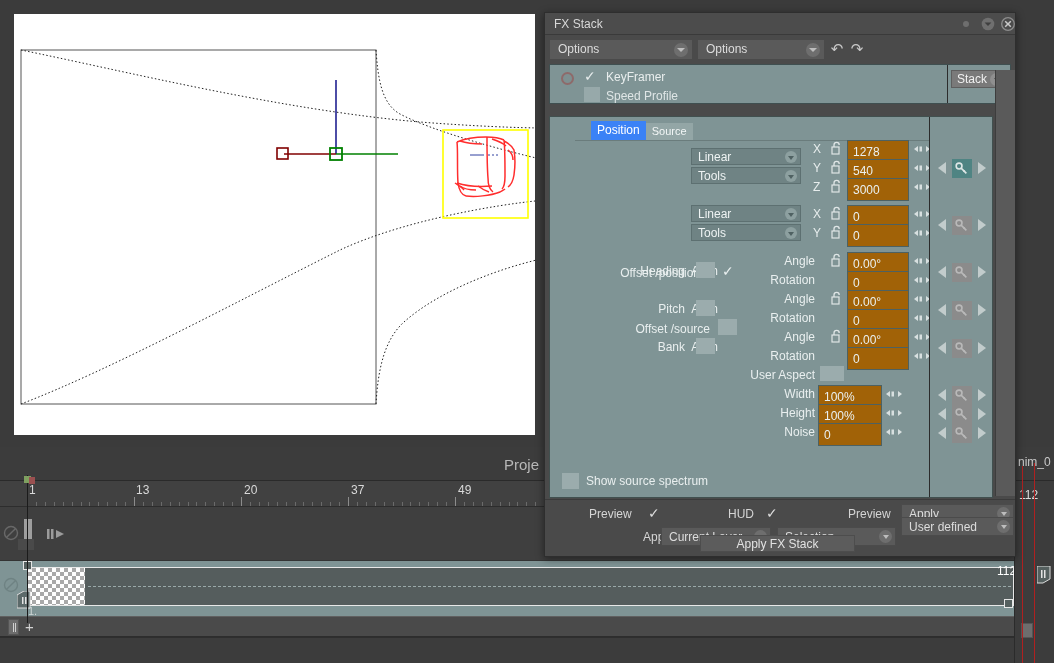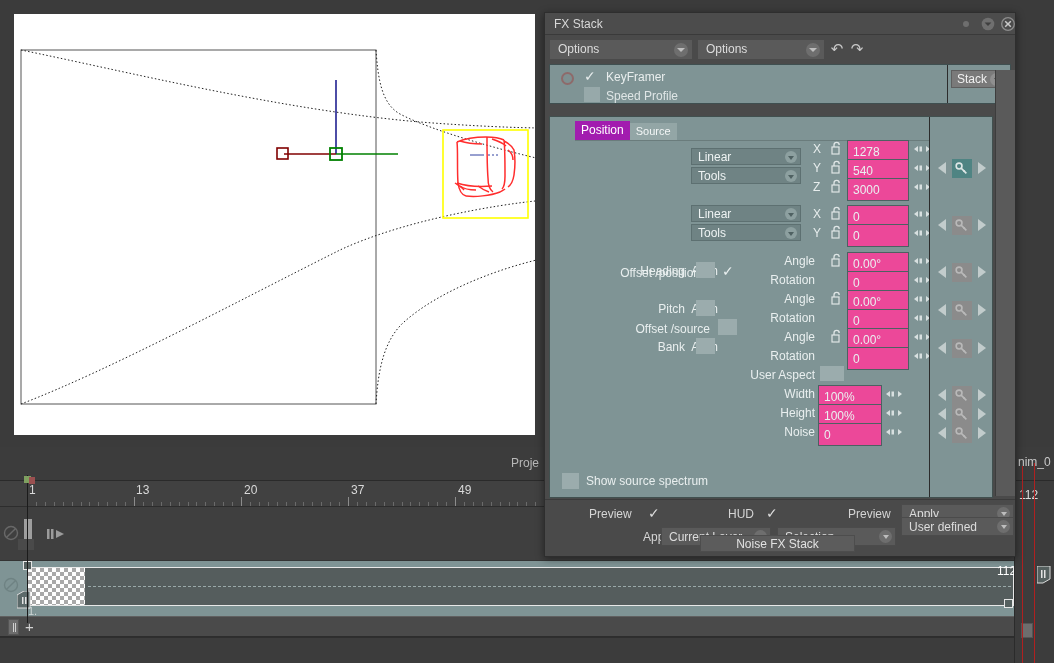--- a/index.html
+++ b/index.html
@@ -28,21 +28,21 @@
   
   #timeline {
     position: absolute; left: 0; top: 447px; width: 1054px; height: 216px;
     background: #3c3c3c;
   }
   #tl-header {
     position:absolute; left:0; top:0; width:1054px; height:34px;
     background:#3c3c3c; border-bottom:1px solid #2a2a2a;
   }
   #tl-project-label {
-    position:absolute; right:515px; top:9px; font-size:12px; color:#b8b8b8;
+    position:absolute; right:515px; top:9px; font-size:15px; color:#b8b8b8;
   }
   #tl-right-label {
     position:absolute; left:1018px; top:455px; font-size:12px; color:#c9c9c9;
     white-space:nowrap;
   }
   #tl-divider-v { position:absolute; left:1014px; top:447px; width:1px; height:216px; background:#2b2b2b; }
 
   
   #tl-ruler {
     position:absolute; left:0; top:34px; width:1014px; height:26px;
@@ -201,21 +201,21 @@
     background:#7f9495; border:1px solid #41504f;
   }
   #fx-body-inner { position:relative; width:100%; height:100%; }
   #fx-body-rightcol {
     position:absolute; right:0; top:0; width:63px; height:100%; border-left:1px solid #2b2b2b;
   }
 
   
   #tab-row { position:absolute; left:25px; top:3px; height:20px; display:flex; align-items:flex-end; }
   .tab { font-size:12px; padding:2px 6px 3px 6px; color:#e8eded; }
-  .tab.active { background:#a21caf; color:#ffffff; }
+  .tab.active { background:#3b82f6; color:#ffffff;margin-left:16px; }
   .tab.inactive { background:#93a6a6; color:#f2f6f6; font-size:11px; align-self:flex-end; }
   #tab-underline { position:absolute; left:25px; top:23px; width:355px; height:1px; background:#6a7c7c; }
 
   
   .prop-label {
     position:absolute; font-size:12px; color:#e9efef; text-align:right;
   }
   .small-box { position:absolute; width:19px; height:16px; background:#9bacad; }
   .chk-mark { position:absolute; font-size:14px; color:#eaf0f0; }
 
@@ -230,21 +230,21 @@
   }
   .sel .caret3:after {
     content:""; width:0;height:0;border-left:3.5px solid transparent;border-right:3.5px solid transparent;
     border-top:4px solid #4f6162; margin-top:1px;
   }
 
   
   .axis-lbl { position:absolute; font-size:12px; color:#e7eded; }
   .lockicon { position:absolute; width:12px; height:14px; }
   .numfield {
-    position:absolute; height:23px; background:#ec4899; border:1px solid #4d6162;
+    position:absolute; height:23px; background:#a16207; border:1px solid #4d6162;
     font-size:12px; color:#eaf0f0; display:flex; align-items:center; padding-left:5px;
   }
   .spin {
     position:absolute; width:16px; height:12px; display:flex; align-items:center; justify-content:center;
     color:#d6dede;
   }
 
   
   .keyrow { position:absolute; width:63px; height:22px; display:flex; align-items:center; justify-content:center; gap:6px; }
   .tri { width:0; height:0; }
@@ -880,17 +880,17 @@
       </div>
       <div class="ft-dd" style="left:232px; top:27px; width:119px;">
         <span>Selection</span>
         <span class="caret"></span>
       </div>
       <div class="ft-dd" style="left:356px; top:17px; width:113px;">
         <span>User defined</span>
         <span class="caret"></span>
       </div>
 
-      <div id="apply-btn">Noise FX Stack</div>
+      <div id="apply-btn">Apply FX Stack</div>
     </div>
 
   </div>
 </div>
 
 </body></html>

